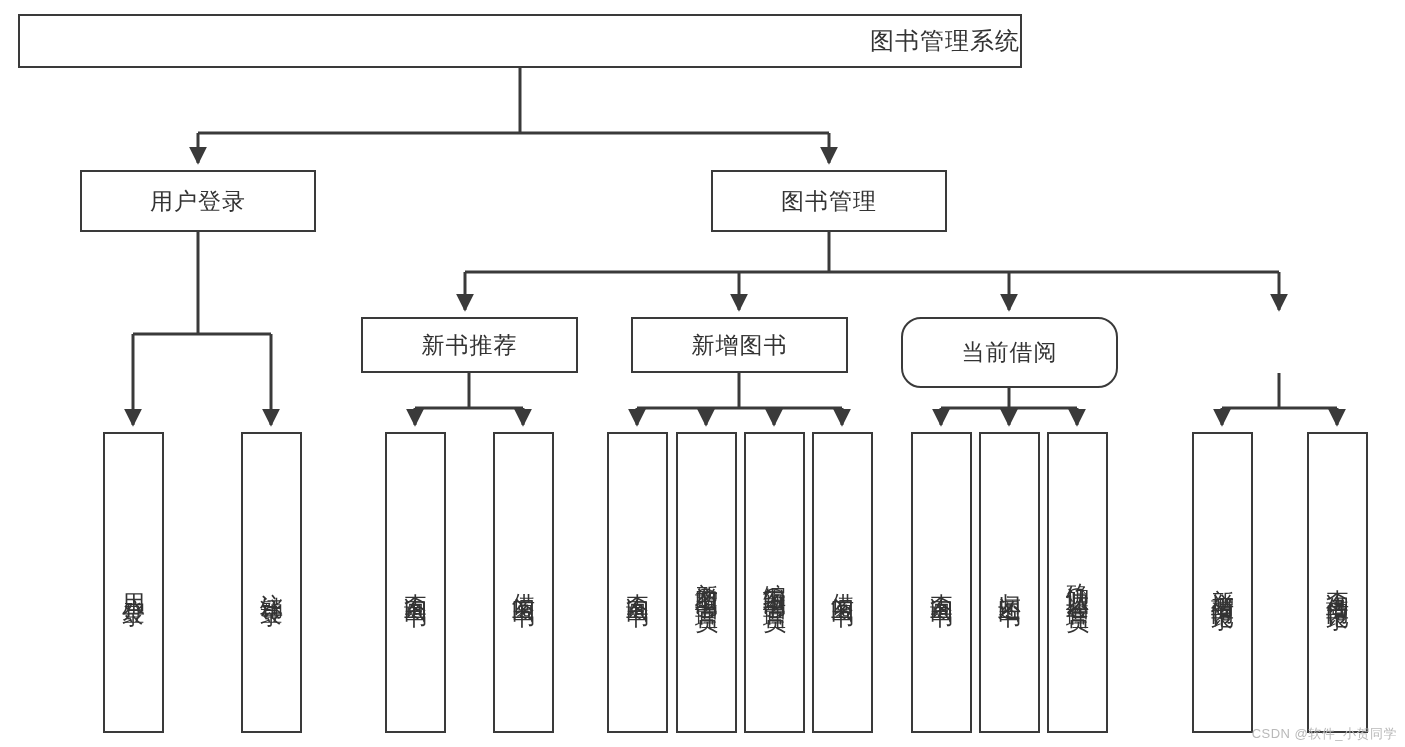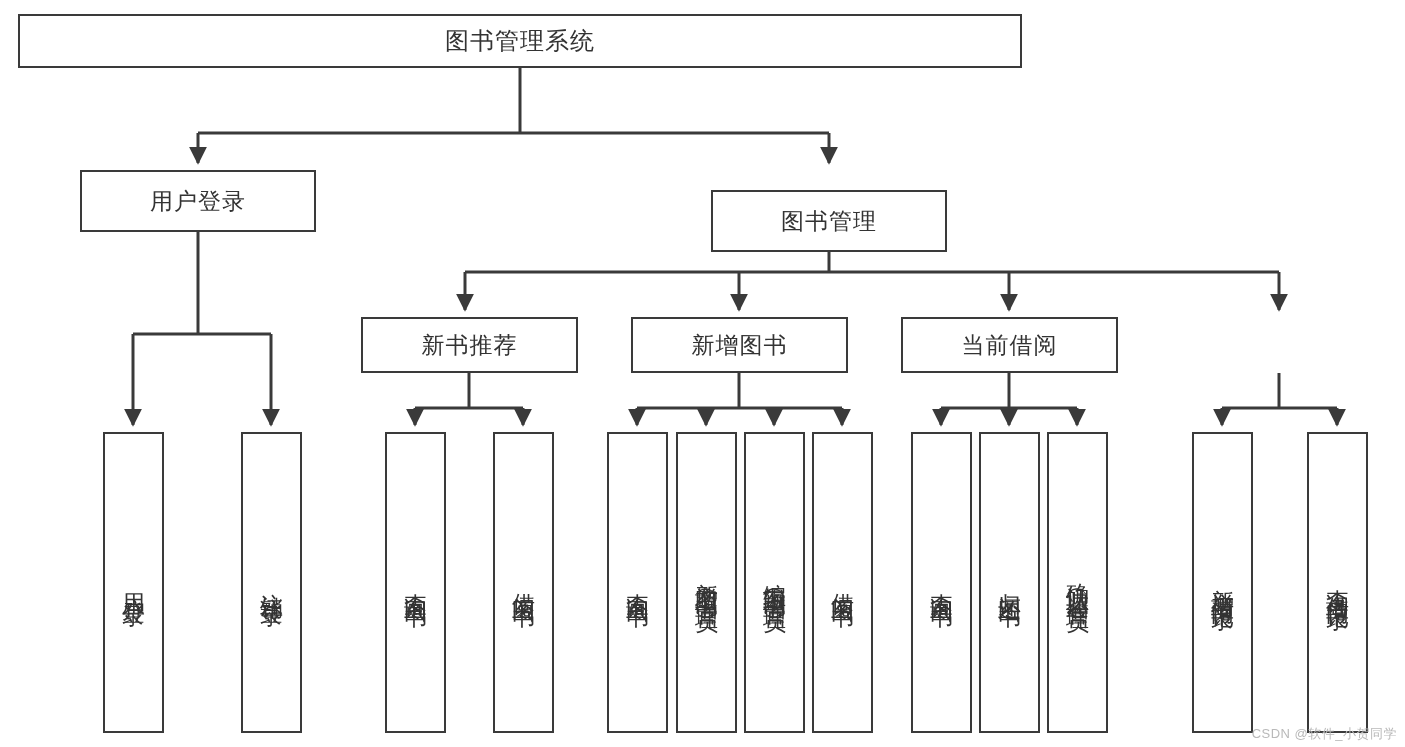--- a/index.html
+++ b/index.html
@@ -122,38 +122,38 @@
       <path d="M 1009 408 L 1009 425" marker-end="url(#arrow)"></path>
       <path d="M 1077 408 L 1077 425" marker-end="url(#arrow)"></path>
 
       <path d="M 1279 373 L 1279 408"></path>
       <path d="M 1222 408 L 1337 408"></path>
       <path d="M 1222 408 L 1222 425" marker-end="url(#arrow)"></path>
       <path d="M 1337 408 L 1337 425" marker-end="url(#arrow)"></path>
     </g>
   </svg>
 
-  <div class="node h-node" id="root-node" style="left:18px; top:14px; width:1004px; height:54px;">
+  <div class="node h-node" id="root-node" style="left:18px; top:14px; width:1004px; height:54px;justify-content:flex-end;">
     <span class="node-label">图书管理系统</span>
   </div>
 
   <div class="node h-node" style="left:80px; top:170px; width:236px; height:62px;">
     <span class="node-label">用户登录</span>
   </div>
-  <div class="node h-node" style="left:711px; top:170px; width:236px; height:62px;margin-top:20px;">
+  <div class="node h-node" style="left:711px; top:170px; width:236px; height:62px;">
     <span class="node-label">图书管理</span>
   </div>
 
   <div class="node h-node" style="left:361px; top:317px; width:217px; height:56px;text-align:right;">
     <span class="node-label">新书推荐</span>
   </div>
   <div class="node h-node" style="left:631px; top:317px; width:217px; height:56px;">
     <span class="node-label">新增图书</span>
   </div>
-  <div class="node h-node" style="left:901px; top:317px; width:217px; height:56px;">
+  <div class="node h-node" style="left:901px; top:317px; width:217px; height:71px;border-radius:20px;">
     <span class="node-label">当前借阅</span>
   </div>
 
   <div class="node v-node" style="left:103px; top:432px; width:61px; height:301px;">
     <span class="node-label">用户登录</span>
   </div>
   <div class="node v-node" style="left:241px; top:432px; width:61px; height:301px;">
     <span class="node-label">注销登录</span>
   </div>
 

